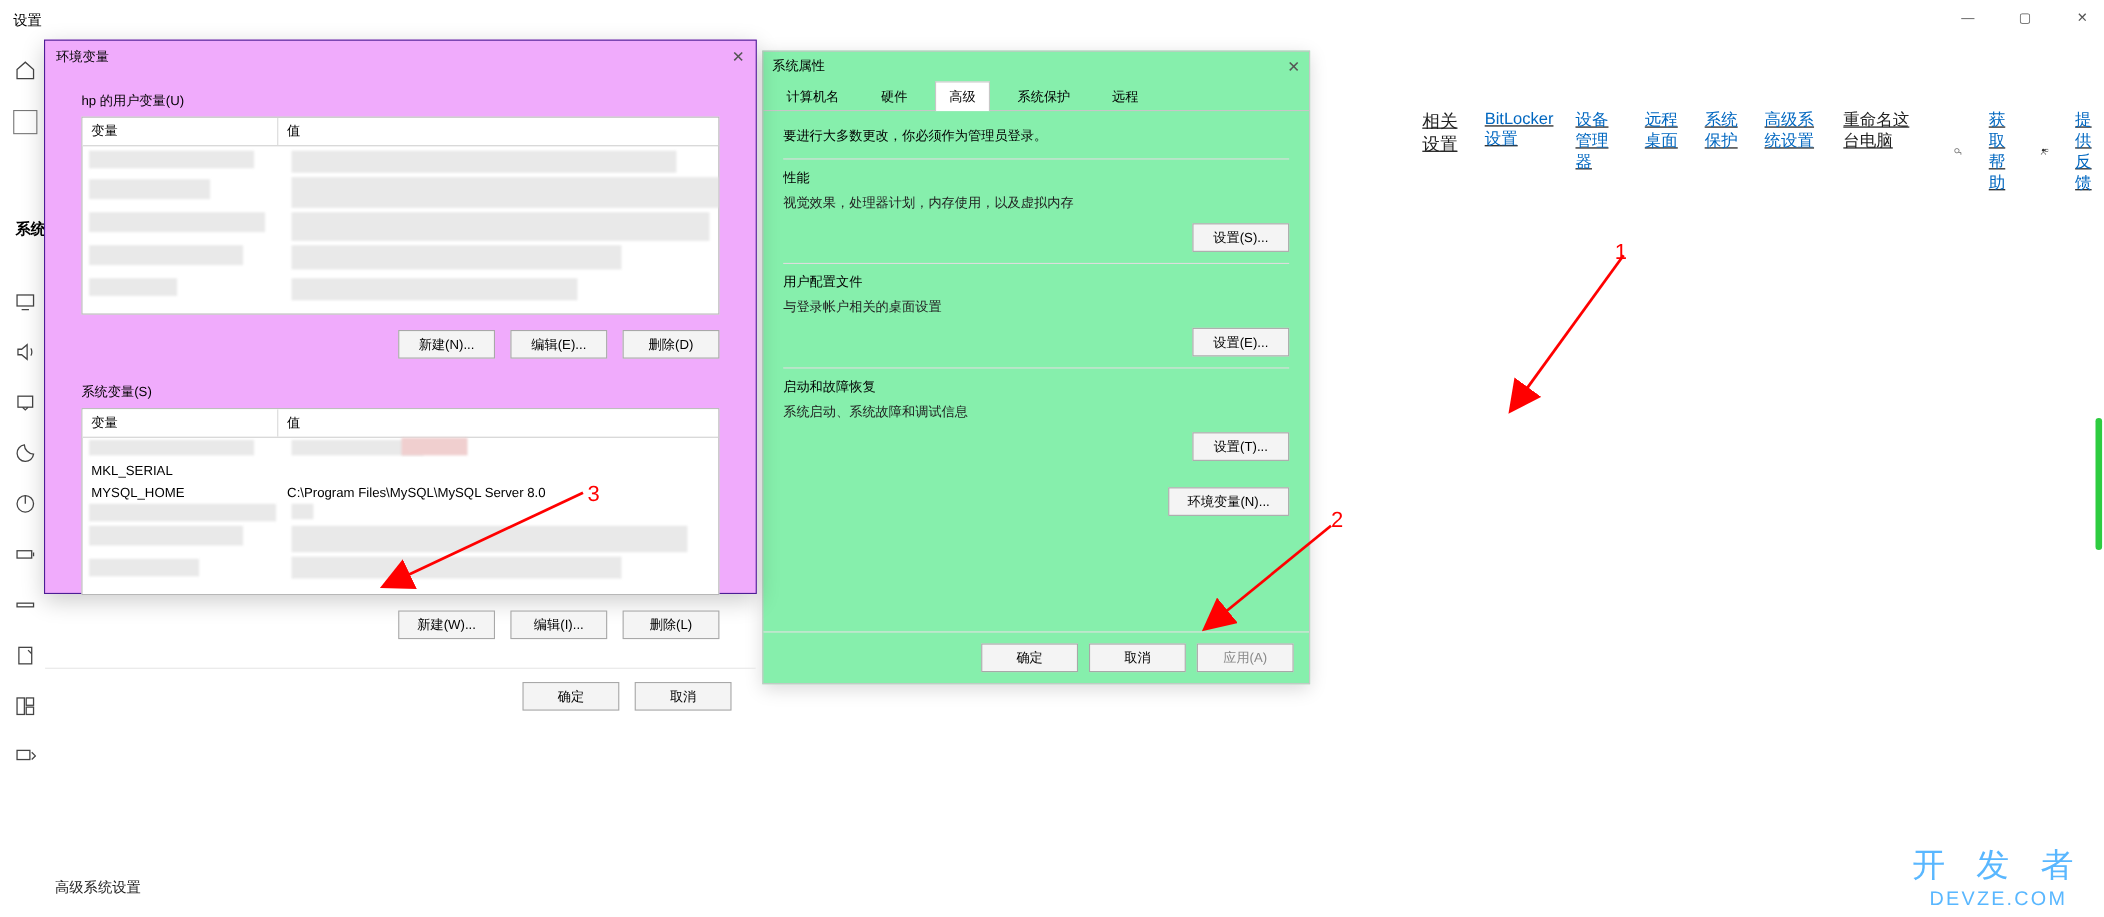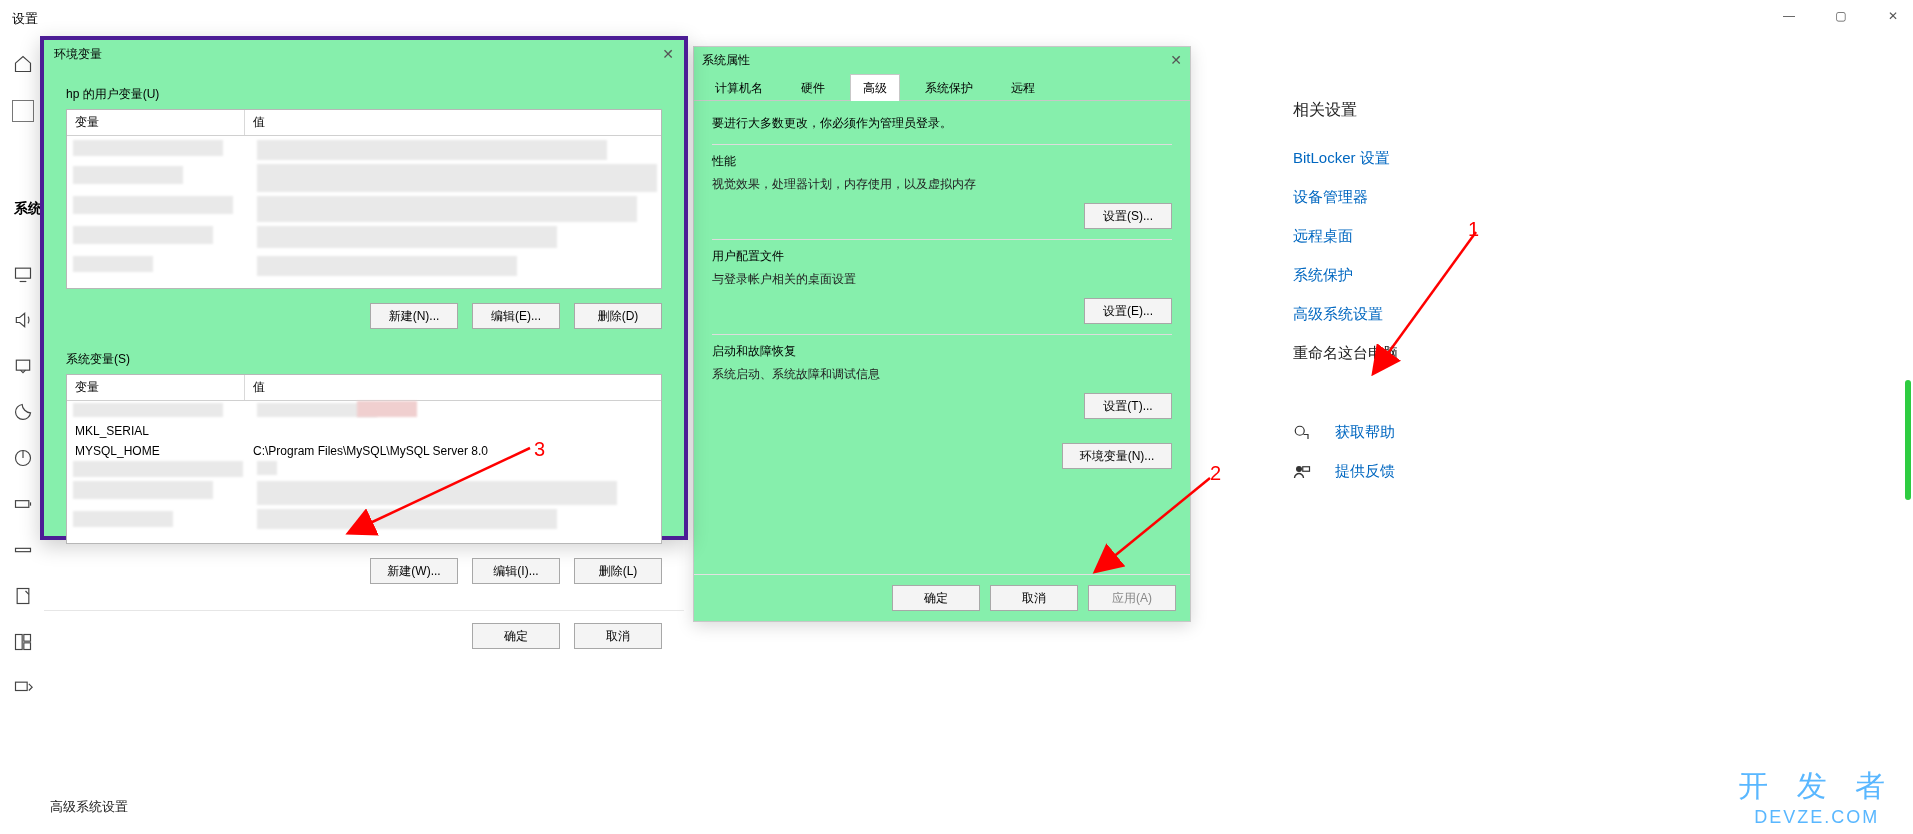--- a/index.html
+++ b/index.html
@@ -56,21 +56,21 @@
   position:absolute; left:14px; top:200px; font-size:14px; font-weight:600;
 }
 .proj-text {
   position:absolute; left:50px; top:798px; font-size:13px; color:#222;
 }
 
 
 .related-col {
   position: absolute;
   left: 1293px; top: 100px;
-  display:flex; flex-direction:column; gap:20px;
+  display:flex; flex-direction:row; gap:20px;text-decoration:underline;
 }
 .related-title { font-size:16px; color:#222; margin-bottom:8px; }
 .link { color:#0067c0; font-size:15px; cursor:pointer; }
 .link-dark { color:#222; font-size:15px; cursor:pointer; }
 .help-row { display:flex; align-items:center; gap:24px; color:#0067c0; font-size:15px; }
 .help-row .ic { width:18px;height:18px; }
 
 
 .sysprops {
   position:absolute;
@@ -115,28 +115,28 @@
   position:absolute; left:0; right:0; bottom:0;
   padding:10px 14px; display:flex; justify-content:flex-end; gap:10px;
   border-top:1px solid #e2e2e2;
 }
 
 
 .envvars {
   position:absolute;
   left:40px; top:36px;
   width:648px; height:504px;
-  background:#86efac; border:4px solid #4c1d95;
+  background:#f0abfc; border:1px solid #4c1d95;
   box-shadow:0 6px 20px rgba(0,0,0,.2);
 }
 .envvars .titlebar{
   height:28px;display:flex;align-items:center;justify-content:space-between;
   padding:0 10px;font-size:12px;
 }
-.ev-body { padding:10px 22px; }
+.ev-body { padding:10px 33px; }
 .ev-section-label { font-size:12px; margin:8px 0 6px; }
 .ev-table {
   border:1px solid #b7b7b7; height:180px;
   overflow:hidden; position:relative;
   background:#fff;
 }
 .ev-head {
   display:flex; background:#fff; border-bottom:1px solid #d0d0d0;
   font-size:12px;
 }

